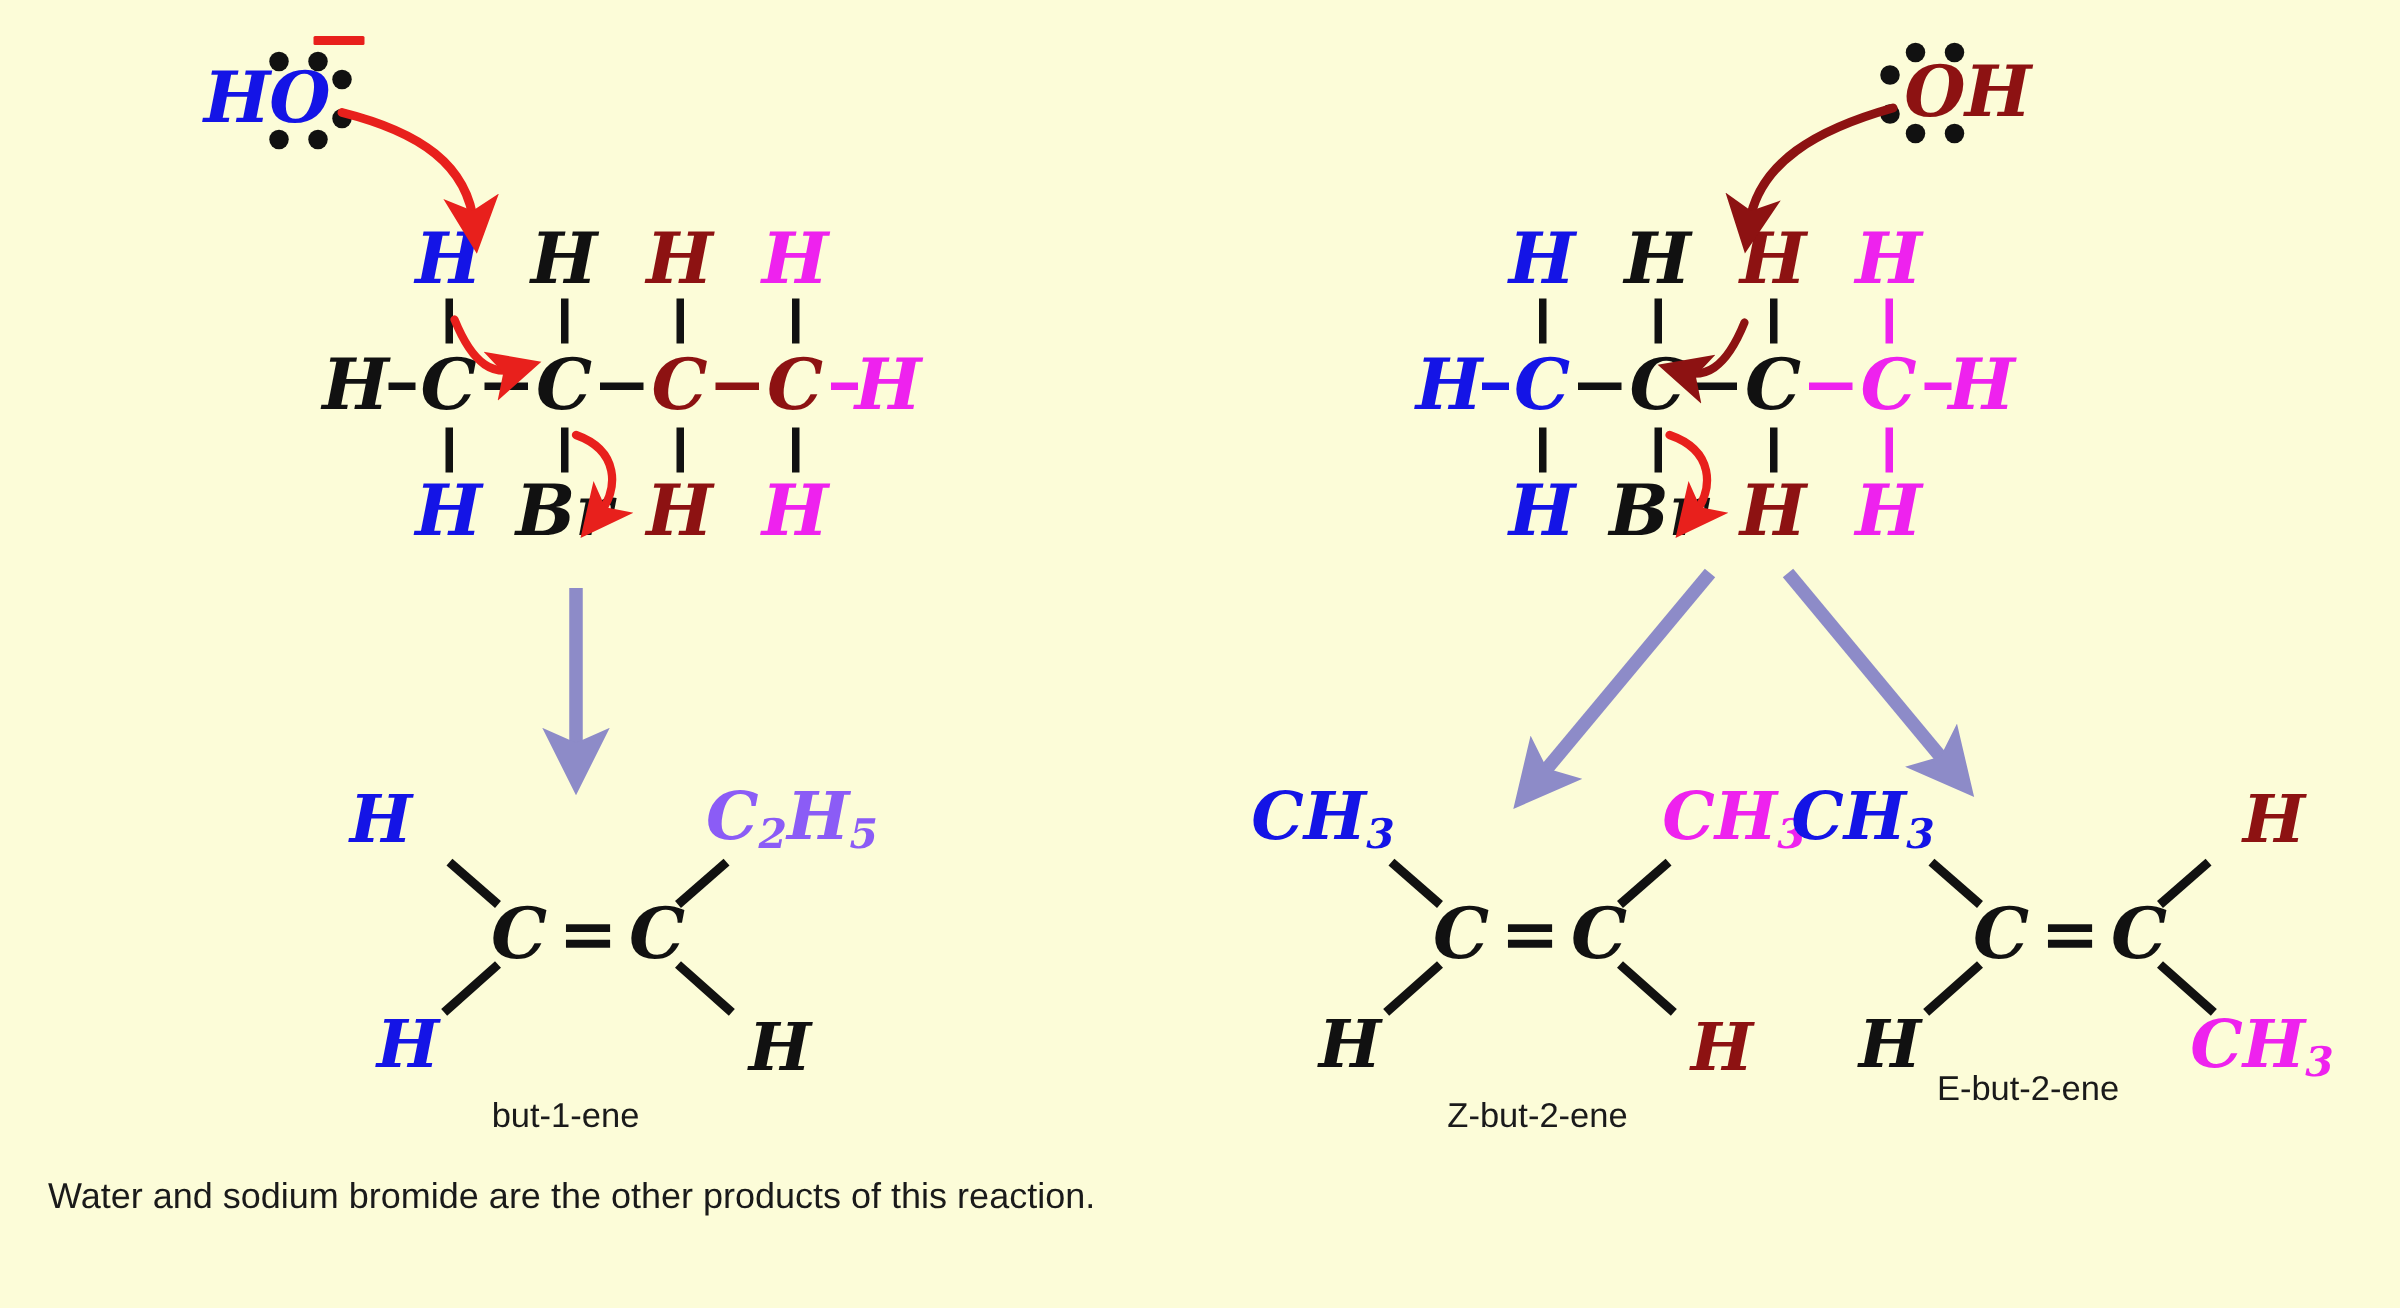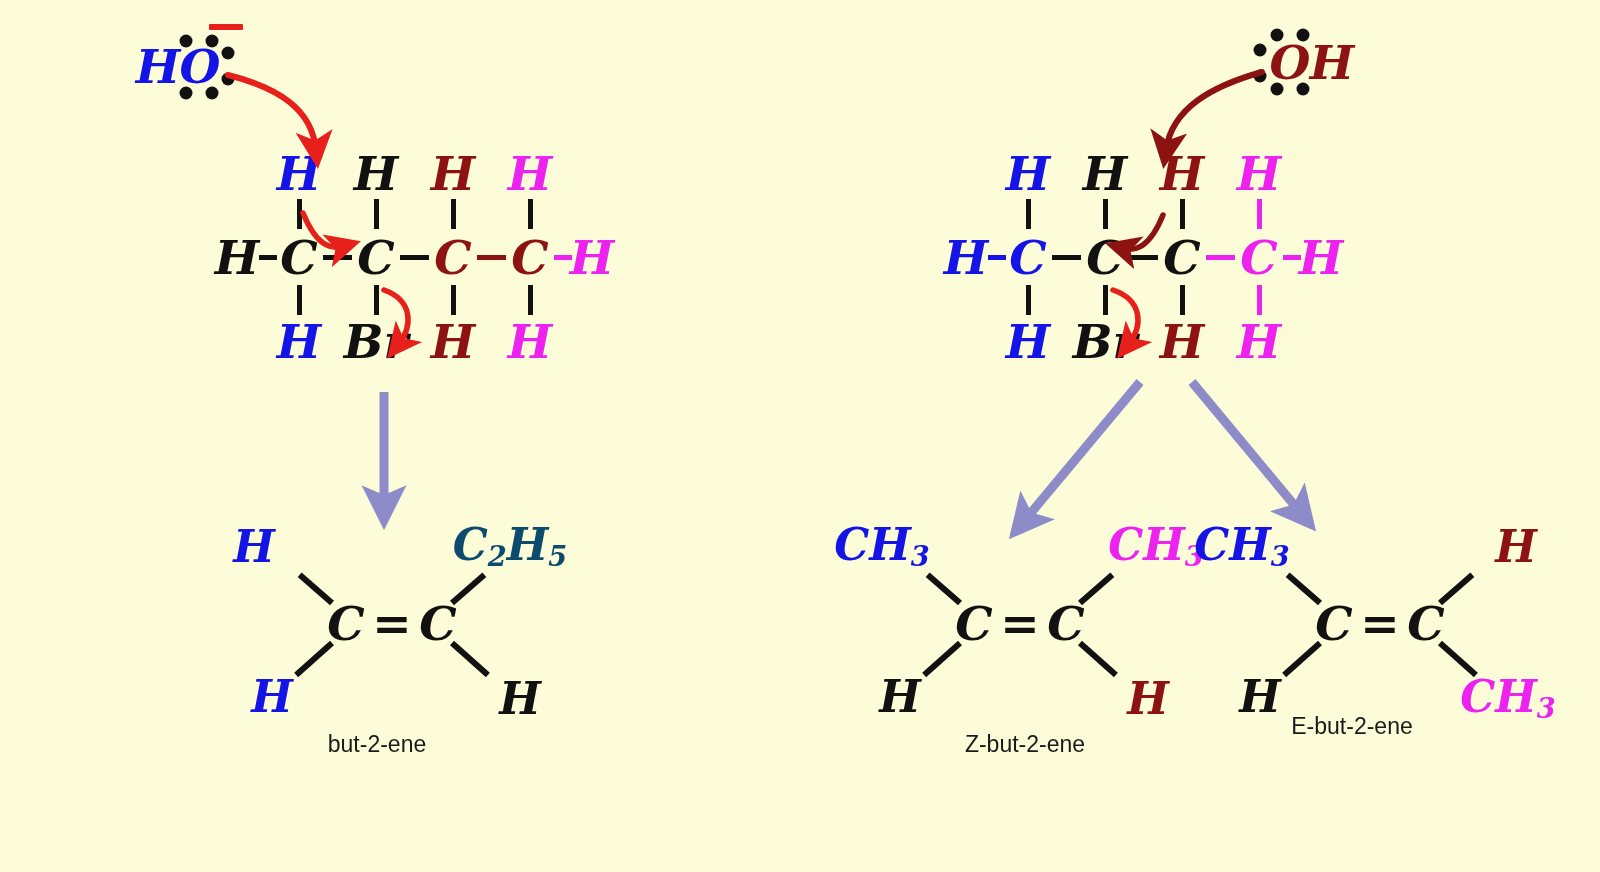--- a/index.html
+++ b/index.html
@@ -176,21 +176,21 @@
       <div class="atom sz-main" style="left: 1321px; top: 257px; color: rgb(238, 34, 238);">H</div>
       <div class="bond h magenta" style="top: 254.5px; left: 1283px; width: 18px;"></div>
       <div class="atom sz-prod" style="left: 346px; top: 623px; color: rgb(17, 17, 17);">C</div>
       <div class="atom sz-prod" style="left: 392px; top: 623px; color: rgb(17, 17, 17);">=</div>
       <div class="atom sz-prod" style="left: 438px; top: 623px; color: rgb(17, 17, 17);">C</div>
       <div class="bond" style="left: 332px; top: 600px; width: 42.5206px; height: 6px; background: rgb(17, 17, 17); transform-origin: 0px 50%; transform: rotate(-138.814deg);"></div>
       <div class="atom sz-group" style="left: 254px; top: 547px; color: rgb(20, 20, 230);">H</div>
       <div class="bond" style="left: 332px; top: 640px; width: 48.1664px; height: 6px; background: rgb(17, 17, 17); transform-origin: 0px 50%; transform: rotate(138.366deg);"></div>
       <div class="atom sz-group" style="left: 272px; top: 697px; color: rgb(20, 20, 230);">H</div>
       <div class="bond" style="left: 452px; top: 600px; width: 42.5206px; height: 6px; background: rgb(17, 17, 17); transform-origin: 0px 50%; transform: rotate(-41.1859deg);"></div>
-      <div class="atom sz-group" style="left: 510px; top: 547px; color: #0c4a6e;">C<sub>2</sub>H<sub>5</sub></div>
+      <div class="atom sz-group" style="left: 528px; top: 547px; color: #8b5cf6;">C<sub>2</sub>H<sub>5</sub></div>
       <div class="bond" style="left: 452px; top: 640px; width: 48.1664px; height: 6px; background: rgb(17, 17, 17); transform-origin: 0px 50%; transform: rotate(41.6335deg);"></div>
       <div class="atom sz-group" style="left: 520px; top: 699px; color: rgb(17, 17, 17);">H</div>
       <div class="atom sz-prod" style="left: 974px; top: 623px; color: rgb(17, 17, 17);">C</div>
       <div class="atom sz-prod" style="left: 1020px; top: 623px; color: rgb(17, 17, 17);">=</div>
       <div class="atom sz-prod" style="left: 1066px; top: 623px; color: rgb(17, 17, 17);">C</div>
       <div class="bond" style="left: 960px; top: 600px; width: 42.5206px; height: 6px; background: rgb(17, 17, 17); transform-origin: 0px 50%; transform: rotate(-138.814deg);"></div>
       <div class="atom sz-group" style="left: 882px; top: 547px; color: rgb(20, 20, 230);">CH<sub>3</sub></div>
       <div class="bond" style="left: 960px; top: 640px; width: 48.1664px; height: 6px; background: rgb(17, 17, 17); transform-origin: 0px 50%; transform: rotate(138.366deg);"></div>
       <div class="atom sz-group" style="left: 900px; top: 697px; color: rgb(17, 17, 17);">H</div>
       <div class="bond" style="left: 1080px; top: 600px; width: 42.5206px; height: 6px; background: rgb(17, 17, 17); transform-origin: 0px 50%; transform: rotate(-41.1859deg);"></div>
@@ -201,21 +201,21 @@
       <div class="atom sz-prod" style="left: 1380px; top: 623px; color: rgb(17, 17, 17);">=</div>
       <div class="atom sz-prod" style="left: 1426px; top: 623px; color: rgb(17, 17, 17);">C</div>
       <div class="bond" style="left: 1320px; top: 600px; width: 42.5206px; height: 6px; background: rgb(17, 17, 17); transform-origin: 0px 50%; transform: rotate(-138.814deg);"></div>
       <div class="atom sz-group" style="left: 1242px; top: 547px; color: rgb(20, 20, 230);">CH<sub>3</sub></div>
       <div class="bond" style="left: 1320px; top: 640px; width: 48.1664px; height: 6px; background: rgb(17, 17, 17); transform-origin: 0px 50%; transform: rotate(138.366deg);"></div>
       <div class="atom sz-group" style="left: 1260px; top: 697px; color: rgb(17, 17, 17);">H</div>
       <div class="bond" style="left: 1440px; top: 600px; width: 42.5206px; height: 6px; background: rgb(17, 17, 17); transform-origin: 0px 50%; transform: rotate(-41.1859deg);"></div>
       <div class="atom sz-group" style="left: 1516px; top: 547px; color: rgb(141, 18, 18);">H</div>
       <div class="bond" style="left: 1440px; top: 640px; width: 48.1664px; height: 6px; background: rgb(17, 17, 17); transform-origin: 0px 50%; transform: rotate(41.6335deg);"></div>
       <div class="atom sz-group" style="left: 1508px; top: 699px; color: rgb(238, 34, 238);">CH<sub>3</sub></div>
-      <div class="caption" style="left: 377px; top: 744px;">but-2-ene</div>
+      <div class="caption" style="left: 377px; top: 744px;">but-1-ene</div>
       <div class="caption" style="left: 992px; top: 744px; margin-left: 33px;">Z-but-2-ene</div>
       <div class="caption" style="left: 1352px; top: 726px;">E-but-2-ene</div>
     </div>
 
   <svg class="overlay" id="overlay" viewBox="0 0 1600 872">
     <defs>
       <marker id="headRedBright" markerWidth="7" markerHeight="7" refX="3.2" refY="3.5" orient="auto" markerUnits="strokeWidth">
         <path d="M0,0.4 L6.4,3.5 L0,6.6 L1.6,3.5 Z" fill="#e8201c"></path>
       </marker>
       <marker id="headRedDark" markerWidth="7" markerHeight="7" refX="3.2" refY="3.5" orient="auto" markerUnits="strokeWidth">
@@ -236,13 +236,14 @@
 
     <path d="M 1163,215 C 1150,247 1136,252 1122,248" fill="none" stroke="#8d1212" stroke-width="5.5" stroke-linecap="round" marker-end="url(#headRedDark)"></path>
 
     <path d="M 1113,290 C 1142,300 1144,325 1128,345" fill="none" stroke="#e8201c" stroke-width="5.5" stroke-linecap="round" marker-end="url(#headRedBright)"></path>
 
     <line x1="384" y1="392" x2="384" y2="505" stroke="#8d8bc8" stroke-width="9" marker-end="url(#headPurple)"></line>
     <line x1="1140" y1="382" x2="1025" y2="520" stroke="#8d8bc8" stroke-width="9" marker-end="url(#headPurple)"></line>
     <line x1="1192" y1="382" x2="1300" y2="512" stroke="#8d8bc8" stroke-width="9" marker-end="url(#headPurple)"></line>
   </svg>
 
+  <div class="note" id="footnote" style="left:32px; top:784px;">Water and sodium bromide are the other products of this reaction.</div>
 </div>
 
 </body></html>

